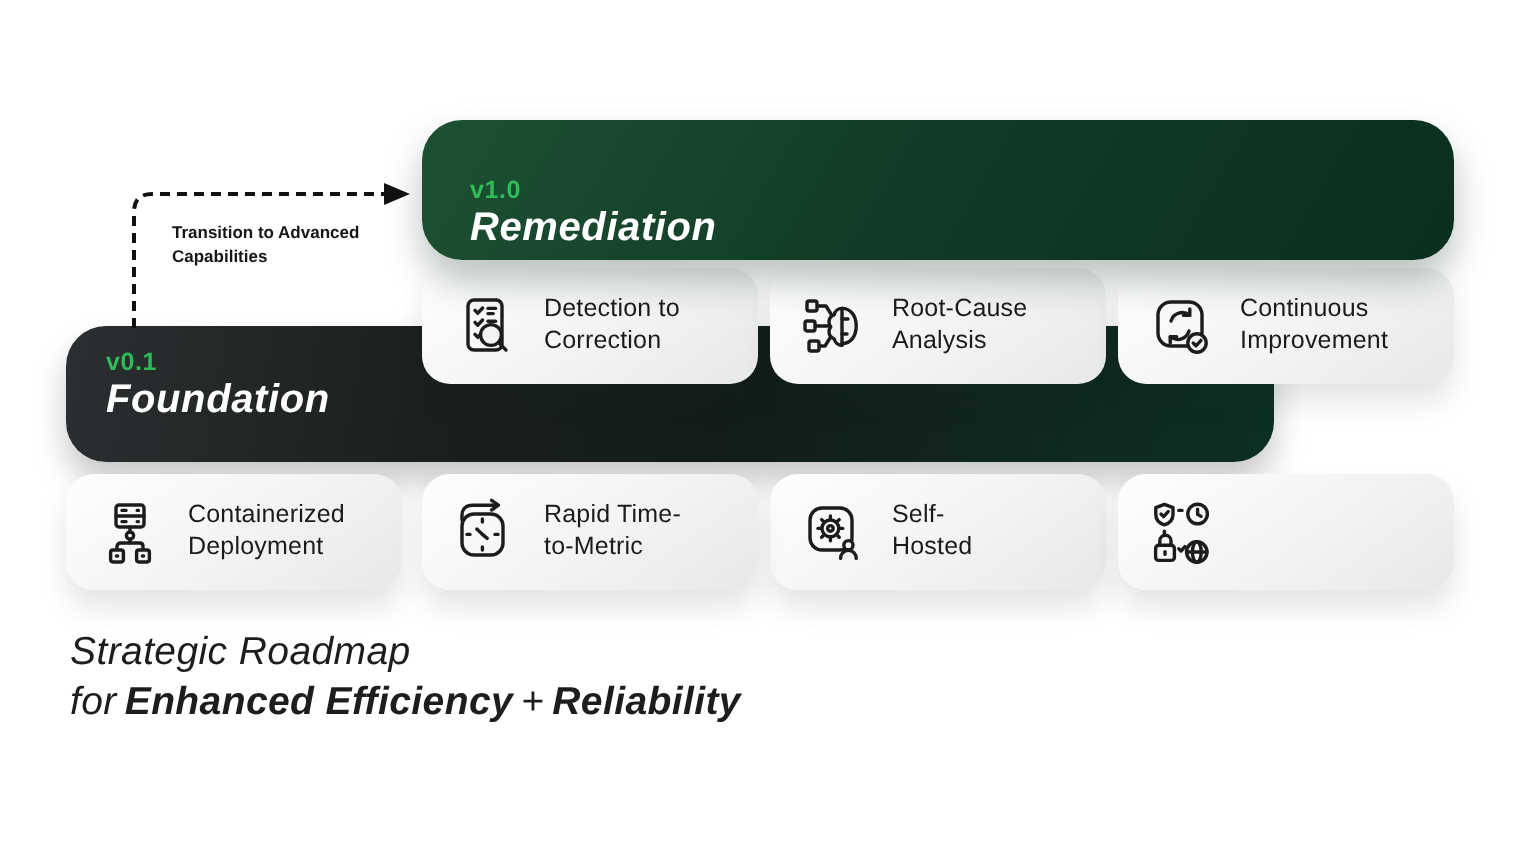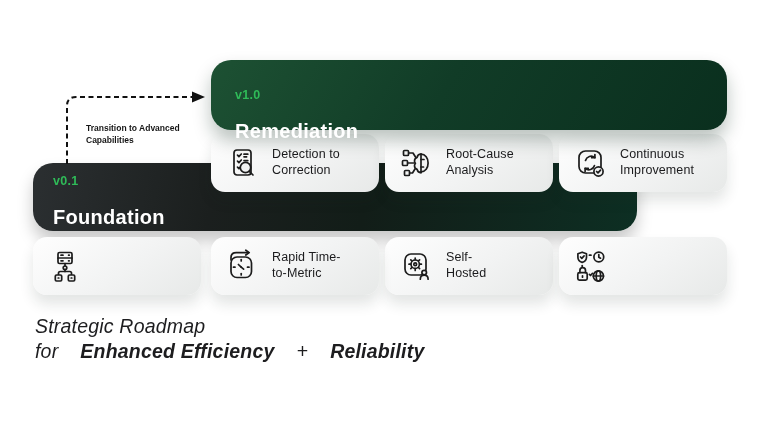--- a/index.html
+++ b/index.html
@@ -9,41 +9,41 @@
   
   .phase-header{position:absolute;left:211px;top:60px;width:516px;height:70px;
     border-radius:20px;box-sizing:border-box;padding:28px 0 0 24px;z-index:3;
     background:linear-gradient(120deg,#1d5133 0%,#113c27 45%,#0a2f1e 100%);
     box-shadow:0 10px 18px rgba(10,40,25,.28);}
   .foundation-bar{position:absolute;left:33px;top:163px;width:604px;height:68px;
     border-radius:20px;box-sizing:border-box;padding:11px 0 0 20px;z-index:1;
     background:linear-gradient(100deg,#2b2f31 0%,#1b1f1e 30%,#121d18 55%,#0d2f23 100%);
     box-shadow:0 10px 16px rgba(0,0,0,.22);}
   .version{font-size:12.5px;font-weight:bold;color:#2fbb58;letter-spacing:.3px;}
-  .phase-name{font-size:20px;font-weight:bold;color:#ffffff;letter-spacing:.3px;margin-top:18px;}
+  .phase-name{font-size:20px;font-weight:bold;color:#ffffff;letter-spacing:.3px;margin-top:1px;font-style:italic;}
 
   
   .card{position:absolute;width:168px;height:58px;border-radius:14px;z-index:2;
     background:linear-gradient(145deg,#fefefe 0%,#f2f3f3 55%,#e7e9e8 100%);
     box-shadow:0 9px 14px rgba(25,45,35,.12);
     display:flex;align-items:center;gap:12px;padding-left:15px;box-sizing:border-box;}
   .icon{flex:0 0 34px;height:34px;display:flex;align-items:center;justify-content:center;}
   .card-label{font-size:12.5px;font-weight:normal;color:#1b1b1d;line-height:1.26;
     letter-spacing:.1px;display:flex;flex-direction:column;}
 
   
   .arrow-svg{position:absolute;left:59px;top:90px;z-index:4;}
   .transition-label{position:absolute;left:86px;top:110px;z-index:4;
     font-size:8.5px;font-weight:bold;color:#161616;line-height:1.45;
-    display:flex;flex-direction:column;margin-top:12px;}
+    display:flex;flex-direction:column;}
 
   
   .main-title{position:absolute;left:35px;top:314px;font-size:19.5px;line-height:1.28;
     color:#1d1d1f;letter-spacing:.2px;font-style:italic;}
-  .main-title .row2{display:flex;gap:22px;}
+  .main-title .row2{display:flex;gap:4px;}
   .bold{font-weight:bold;}
 </style>
 </head>
 <body>
 
 <div class="canvas">
 
   <svg class="arrow-svg" width="152" height="78" viewBox="0 0 152 78">
     <path d="M8 74 L8 16 Q8 7 17 7 L133 7" fill="none" stroke="#111111" stroke-width="2" stroke-dasharray="5 3.5"></path>
     <polygon points="133,1.5 133,12.5 146,7" fill="#111111"></polygon>
@@ -135,20 +135,24 @@
         <line x1="17" y1="14.5" x2="17" y2="17"></line>
         <circle cx="17" cy="18.8" r="1.8"></circle>
         <line x1="17" y1="20.6" x2="17" y2="22.5"></line>
         <path d="M10.5 26v-1.8c0-1 .8-1.7 1.7-1.7h9.6c1 0 1.7.7 1.7 1.7V26"></path>
         <rect x="7.3" y="26" width="6.4" height="6" rx="1.2" fill="#f2f3f3"></rect>
         <rect x="20.3" y="26" width="6.4" height="6" rx="1.2" fill="#f2f3f3"></rect>
         <line x1="10.2" y1="29" x2="10.8" y2="29"></line>
           <line x1="23.2" y1="29" x2="23.8" y2="29"></line>
       </svg>
     </span>
+    <span class="card-label">
+      <span>Containerized</span>
+      <span>Deployment</span>
+    </span>
   </div>
 
   <div class="card" style="left:385px;top:237px">
     <span class="icon">
       <svg width="34" height="34" viewBox="0 0 34 34" fill="none" stroke="#1c1c1c" stroke-width="1.7" stroke-linecap="round" stroke-linejoin="round">
         <rect x="5" y="5" width="21" height="21" rx="6"></rect>
         <circle cx="15.2" cy="15.2" r="4.2"></circle>
           <circle cx="15.2" cy="15.2" r="1.4"></circle>
         <line x1="19.8" y1="15.2" x2="21.4" y2="15.2"></line>
           <line x1="9" y1="15.2" x2="10.6" y2="15.2"></line>

